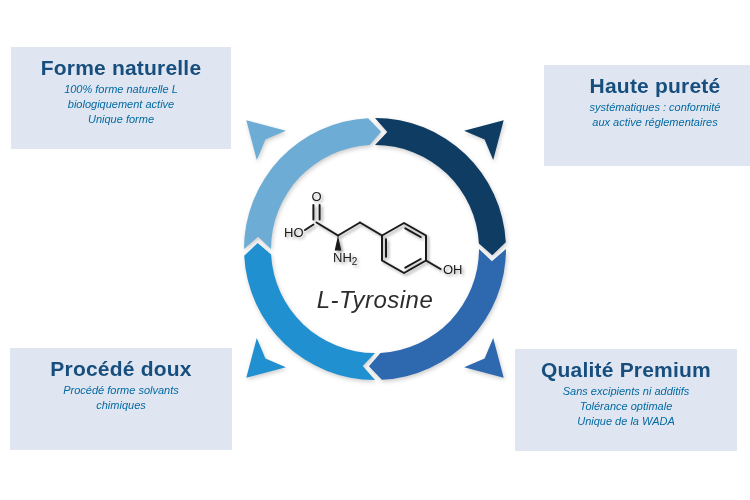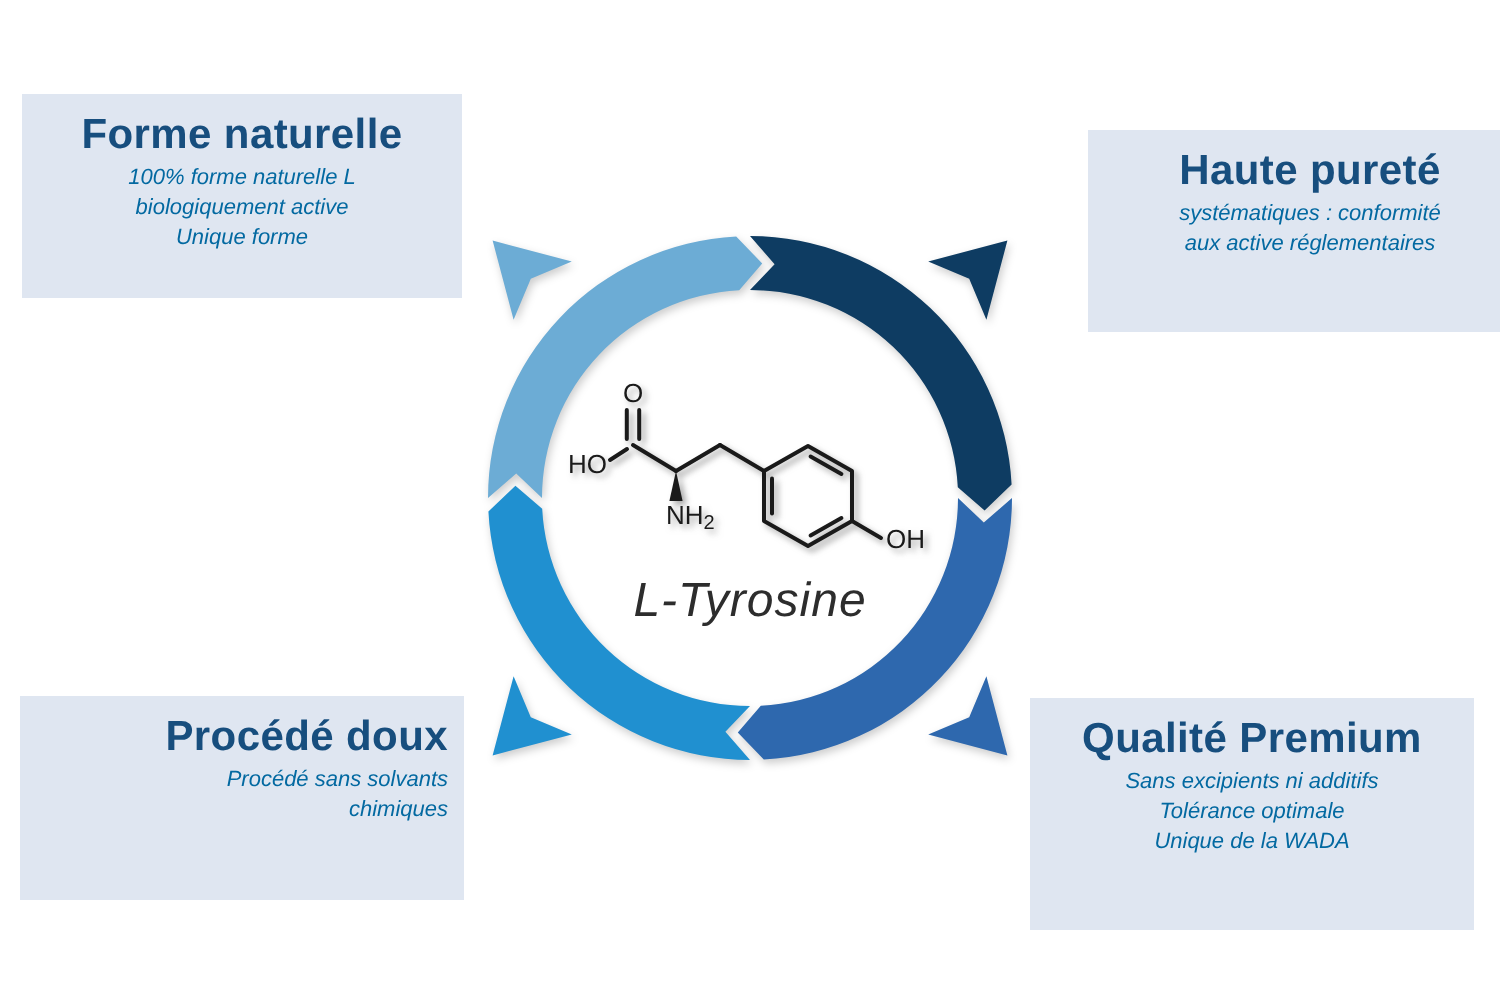--- a/index.html
+++ b/index.html
@@ -6,22 +6,22 @@
   .stage{
     position:relative;width:750px;height:500px;background:#ffffff;overflow:hidden;
     font-family:"Liberation Sans",sans-serif;
   }
   .info-box{
     position:absolute;background:#dfe6f1;text-align:center;
     padding:7px 8px 4px 8px;box-sizing:border-box;
   }
   .box-tl{left:11px;top:47px;width:220px;height:102px;}
   .box-tr{left:515px;top:65px;width:222px;height:101px;margin-left:29px;}
-  .box-bl{left:10px;top:348px;width:222px;height:102px;text-align:right;}
-  .box-br{left:515px;top:349px;width:222px;height:116px;}
+  .box-bl{left:10px;top:348px;width:222px;height:102px;}
+  .box-br{left:515px;top:349px;width:222px;height:102px;}
   .box-title{
     font-size:21px;font-weight:bold;color:#174e7e;line-height:1.3;
     letter-spacing:0.2px;margin-bottom:1px;
   }
   .box-line{
     font-size:11px;font-style:italic;color:#0369a1;line-height:1.33;
   }
   svg.cycle{position:absolute;left:0;top:0;}
   .ringshadow{filter:drop-shadow(1px 2px 2px rgba(0,0,0,0.20));}
   .molshadow{filter:drop-shadow(2px 2.5px 1.5px rgba(90,90,90,0.55));}
@@ -52,21 +52,21 @@
   </div>
 
   <div class="info-box box-tr">
     <div class="box-title">Haute pureté</div>
     <div class="box-line">systématiques : conformité</div>
     <div class="box-line">aux active réglementaires</div>
   </div>
 
   <div class="info-box box-bl">
     <div class="box-title">Procédé doux</div>
-    <div class="box-line">Procédé sans solvants</div>
+    <div class="box-line">Procédé forme solvants</div>
     <div class="box-line">chimiques</div>
   </div>
 
   <div class="info-box box-br">
     <div class="box-title">Qualité Premium</div>
     <div class="box-line">Sans excipients ni additifs</div>
     <div class="box-line">Tolérance optimale</div>
     <div class="box-line">Unique de la WADA</div>
   </div>
 

